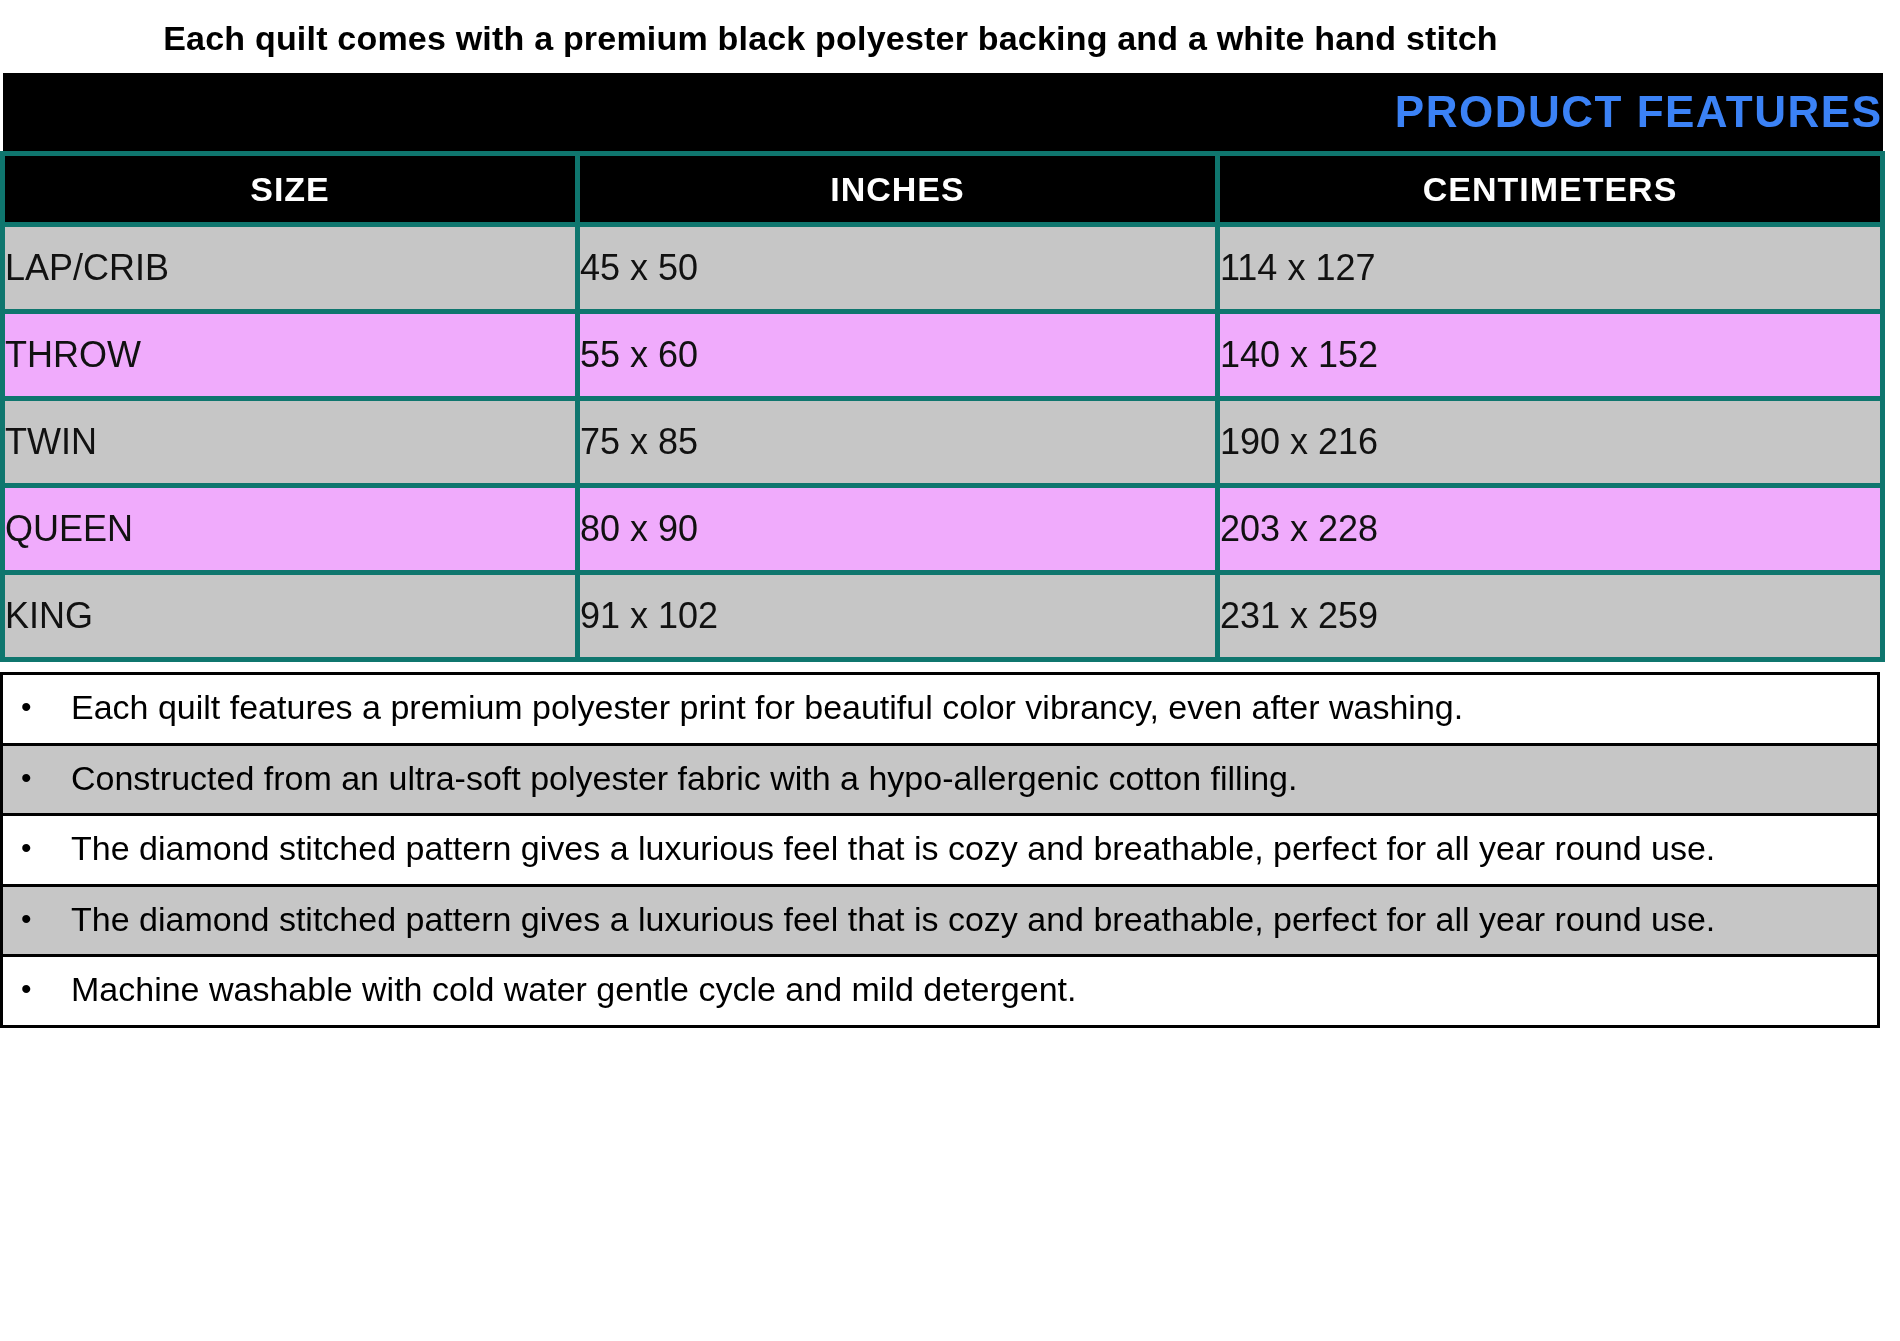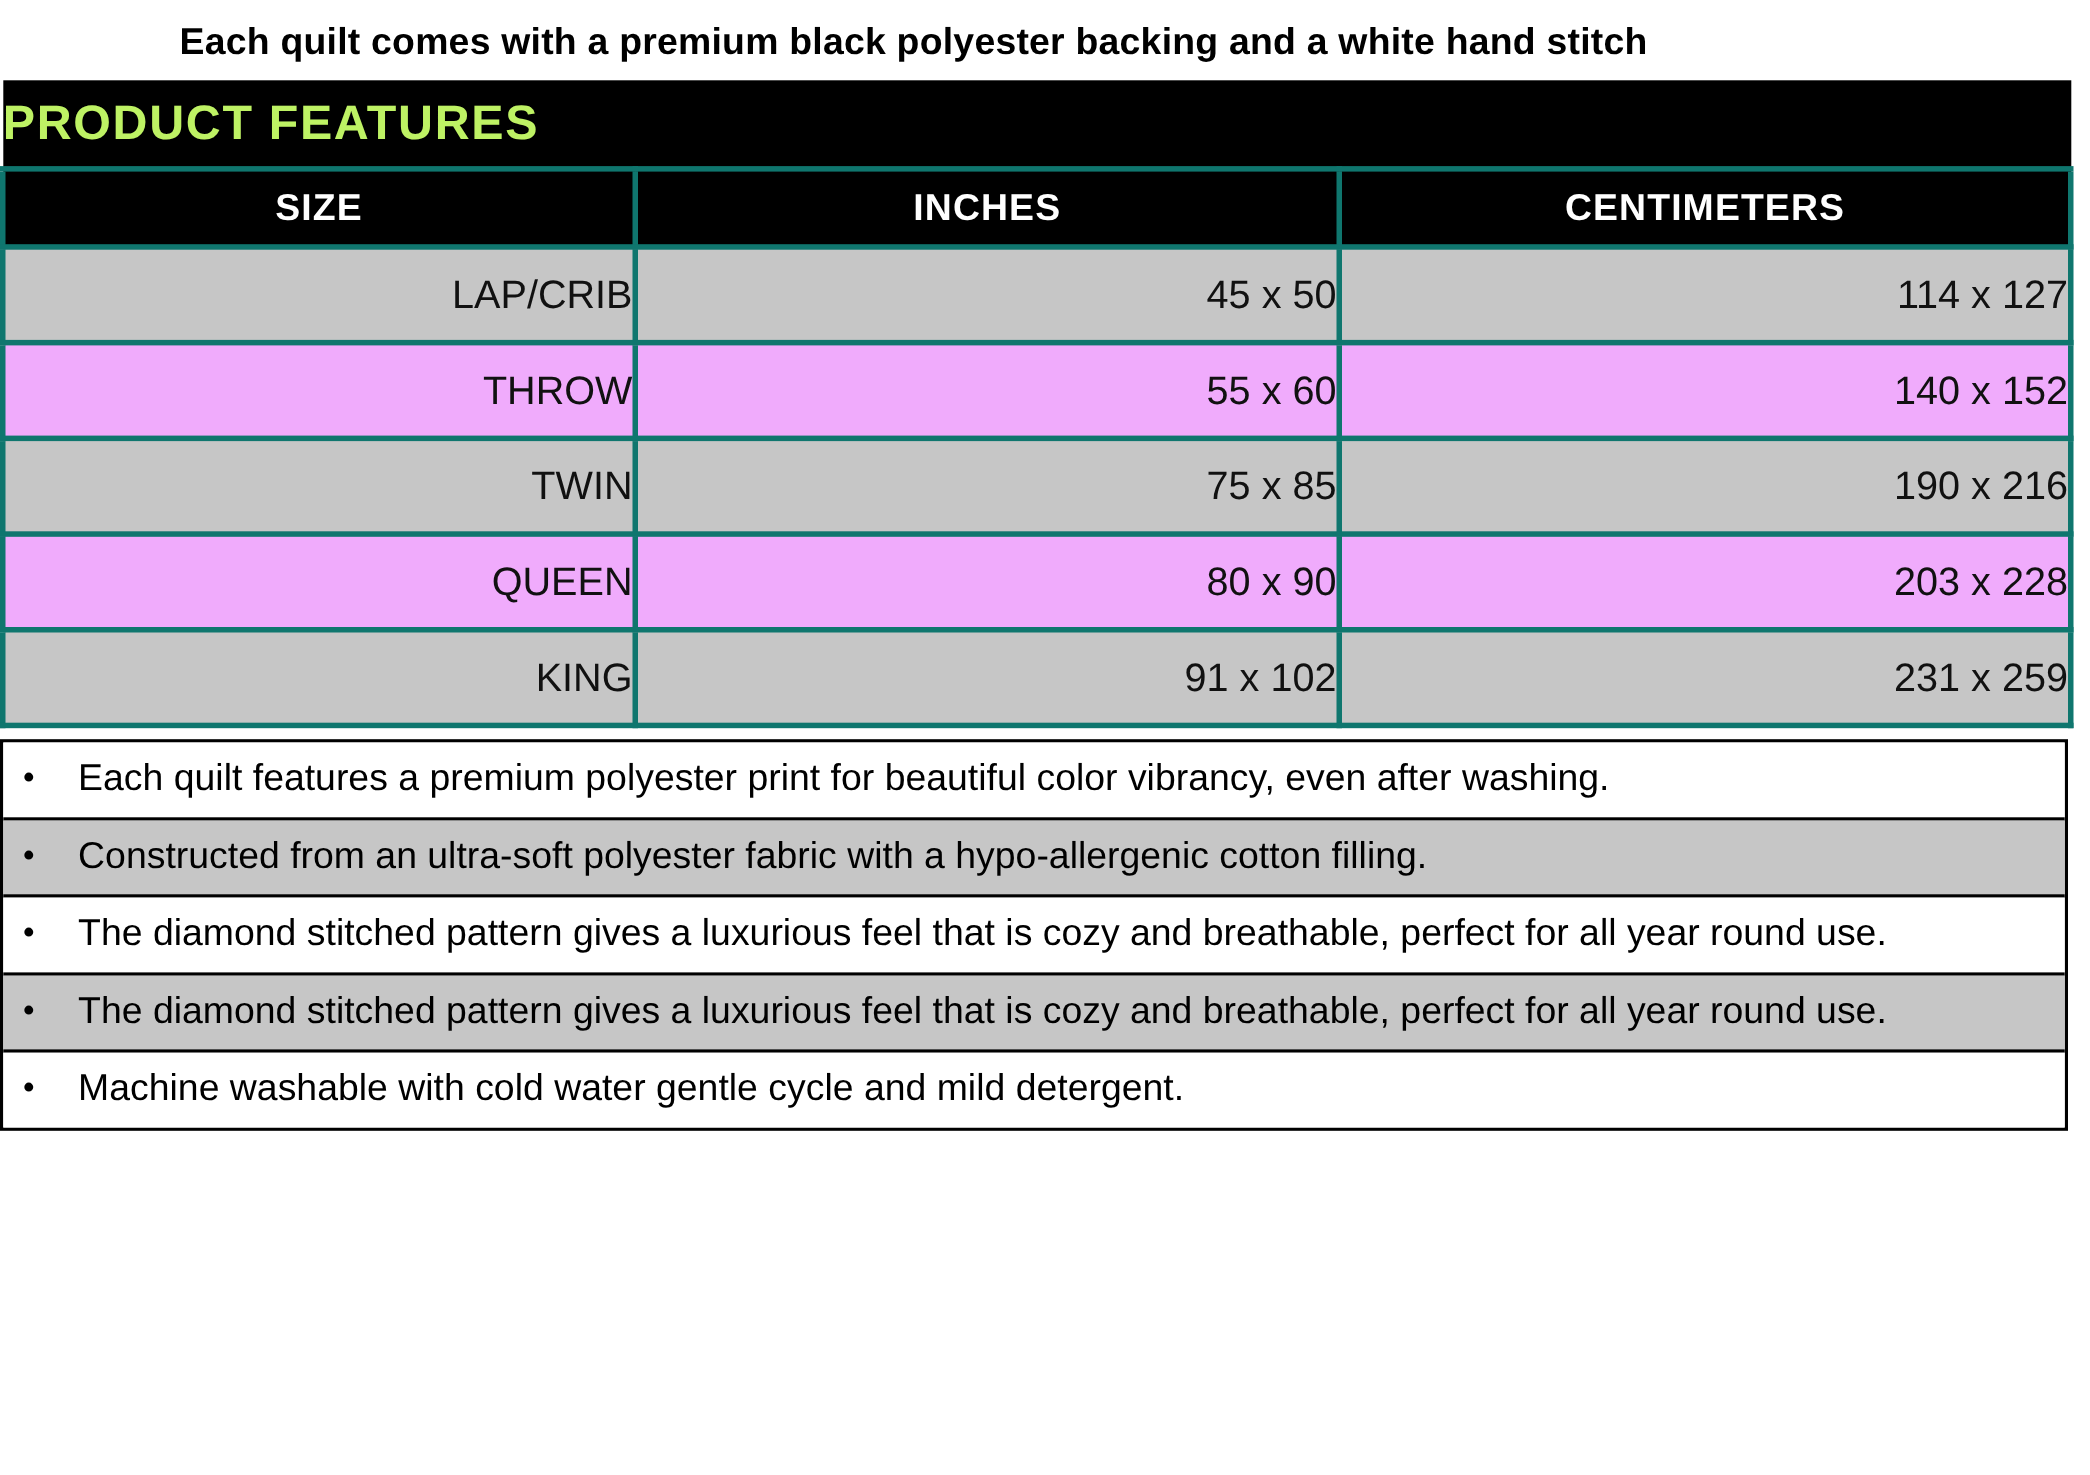--- a/index.html
+++ b/index.html
@@ -40,43 +40,43 @@
   }
 
   .features-table td,
   .features-table th {
     border: 5px solid #0f766e;
     padding: 0;
   }
 
   .title-row td {
     background: #000000;
-    color: #bef264;
-    text-align: left;
+    color: #3b82f6;
+    text-align: right;
     font-size: 44px;
     font-weight: bold;
     letter-spacing: 1.5px;
     height: 78px;
     border-left: none;
     border-right: none;
     border-top: none;
   }
 
   .head-row th {
     background: #000000;
     color: #ffffff;
     text-align: center;
     font-size: 34px;
     font-weight: bold;
     letter-spacing: 1px;
     height: 66px;
   }
 
   .data-row td {
-    text-align: right;
+    text-align: left;
     font-size: 36px;
     height: 82px;
     color: #111111;
   }
 
   .row-dark td { background: #c6c6c6; }
   .row-light td { background: #f0abfc; }
 
   .col-size   { width: 575px; }
   .col-inches { width: 640px; }

